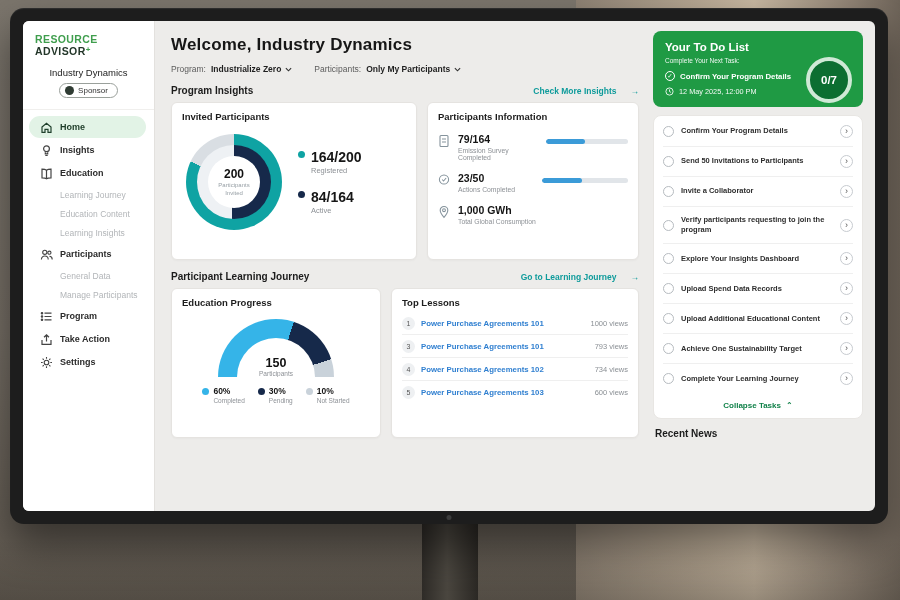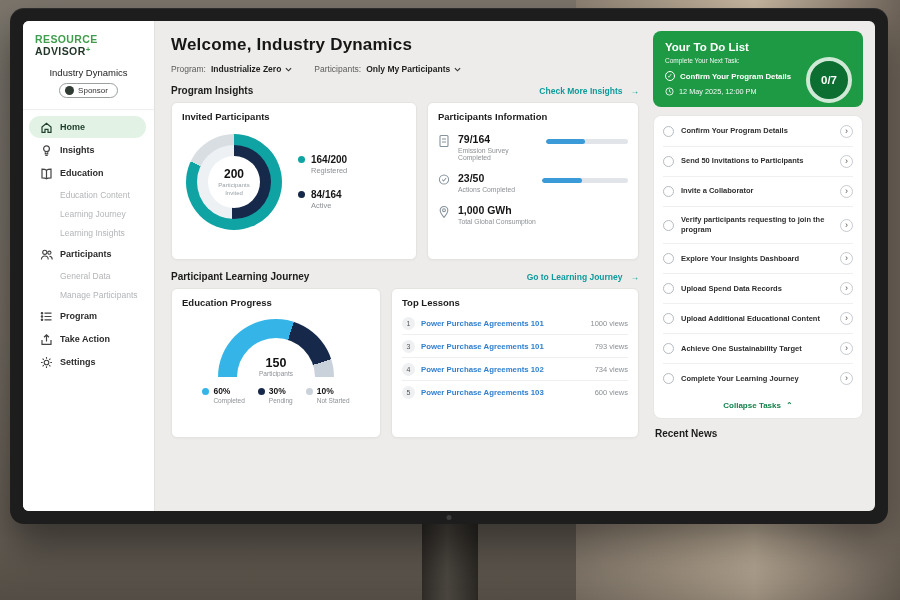--- a/index.html
+++ b/index.html
@@ -40,41 +40,41 @@
   .nav-sub { height:19px; display:flex; align-items:center; padding-left:37px; font-size:8.5px; color:#b2b5b8; cursor:pointer; }
 
   
   .main { flex:1; padding:10px 12px 18px 16px; min-width:0; }
   h1.welcome { font-size:17px; color:#161616; letter-spacing:.2px; margin:4px 0 9px 0; }
   .filters { display:flex; align-items:center; gap:22px; font-size:8.5px; color:#5c5c5c; }
   .fgroup { display:flex; align-items:center; gap:5px; }
   .fvalue { display:flex; align-items:center; gap:4px; font-weight:bold; color:#1f1f1f; cursor:pointer; }
   .section-row { display:flex; align-items:center; justify-content:space-between; margin:11px 0 6px 0; }
   .section-title { font-size:10px; font-weight:bold; color:#1c1c1c; }
-  .section-link { font-size:8.5px; font-weight:bold; color:#0f9b9b; cursor:pointer; display:flex; gap:8px; align-items:center;}
+  .section-link { font-size:8.5px; font-weight:bold; color:#0f9b9b; cursor:pointer; display:flex; gap:14px; align-items:center;}
   .cards-row { display:flex; gap:10px; }
   .card { background:#fff; border:1px solid #e5e3e0; border-radius:6px; padding:8px 10px;
           box-shadow:0 1px 2px rgba(0,0,0,.03); }
   .card-title { font-size:9.5px; font-weight:bold; color:#1d1d1d; }
 
   
   .card-invited { width:246px; height:158px; }
   .invited-body { display:flex; align-items:center; gap:16px; margin-top:12px; padding-left:4px;}
   .donut { position:relative; width:96px; height:96px; }
   .donut-outer { position:absolute; inset:0; border-radius:50%; }
   .donut-inner { position:absolute; inset:11px; border-radius:50%; }
   .donut-hole  { position:absolute; inset:22px; border-radius:50%; background:#fff;
                  display:flex; flex-direction:column; align-items:center; justify-content:center; }
   .donut-hole .dv { font-size:12px; font-weight:bold; color:#111; }
   .donut-hole .dl { font-size:6px; color:#98a0a6; text-align:center; width:42px; line-height:1.25; margin-top:1px;}
   .legend-col { display:flex; flex-direction:column; gap:14px; }
   .legend-item { display:flex; gap:6px; }
   .dot { width:7px; height:7px; border-radius:50%; margin-top:2px; flex-shrink:0;}
   .dot-teal{background:#0fa3a3;} .dot-navy{background:#16294a;} .dot-lblue{background:#35b4e8;} .dot-gray{background:#c9d2da;}
-  .legend-v { font-size:10px; font-weight:bold; color:#161616; }
+  .legend-v { font-size:14px; font-weight:bold; color:#161616; }
   .legend-l { font-size:7.5px; color:#8d9196; margin-top:1px; }
 
   
   .card-info { flex:1; height:158px; }
   .info-row { display:flex; align-items:flex-start; gap:7px; margin-top:11px; }
   .info-ic { width:13px; margin-top:1px; flex-shrink:0; }
   .info-col { min-width:0; }
   .info-v { font-size:10.5px; font-weight:bold; color:#141414; }
   .info-l { font-size:6.8px; color:#8d9196; margin-top:2px; }
   .pbar { width:86px; height:5px; border-radius:3px; background:#e1e5e9; margin-left:auto; margin-top:6px; overflow:hidden;}
@@ -170,24 +170,24 @@
       </div>
       <div class="nav-item">
         <span class="nicon">
             <svg class="icn" width="13" height="13" viewBox="0 0 13 13" fill="none" stroke="#444" stroke-width="1.2">
               <path d="M6.5 3.2C5.5 2.4 3.8 2.2 2 2.2v8.6c1.8 0 3.5.2 4.5 1 1-.8 2.7-1 4.5-1V2.2c-1.8 0-3.5.2-4.5 1zM6.5 3.2v8.6"></path>
             </svg>
           </span>
         <span class="nlabel">Education</span>
       </div>
       <div class="nav-sub">
+          <span>Learning Journey</span>
+        </div>
+      <div class="nav-sub">
           <span>Education Content</span>
-        </div>
-      <div class="nav-sub">
-          <span>Learning Journey</span>
         </div>
       <div class="nav-sub">
           <span>Learning Insights</span>
         </div>
       <div class="nav-item">
         <span class="nicon">
             <svg class="icn" width="13" height="13" viewBox="0 0 13 13" fill="none" stroke="#444" stroke-width="1.1">
               <circle cx="4.8" cy="4.3" r="2.1"></circle>
               <path d="M1.4 11.4c0-2.3 1.7-3.4 3.4-3.4s3.4 1.1 3.4 3.4"></path>
               <circle cx="9.4" cy="4.7" r="1.6"></circle>

